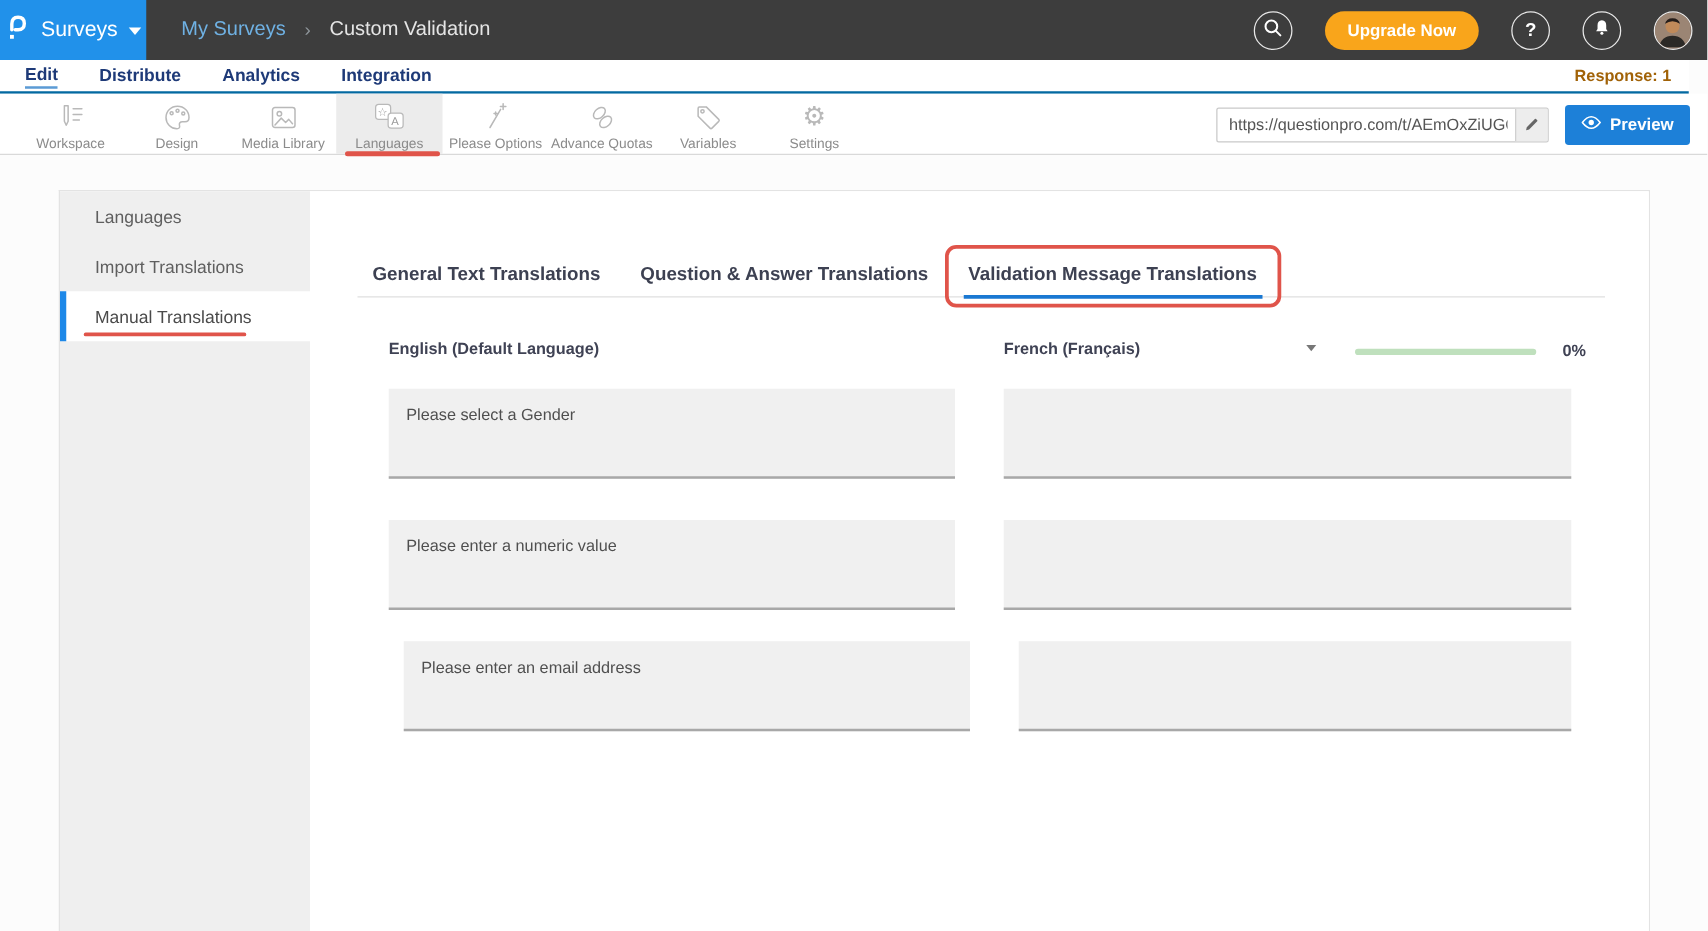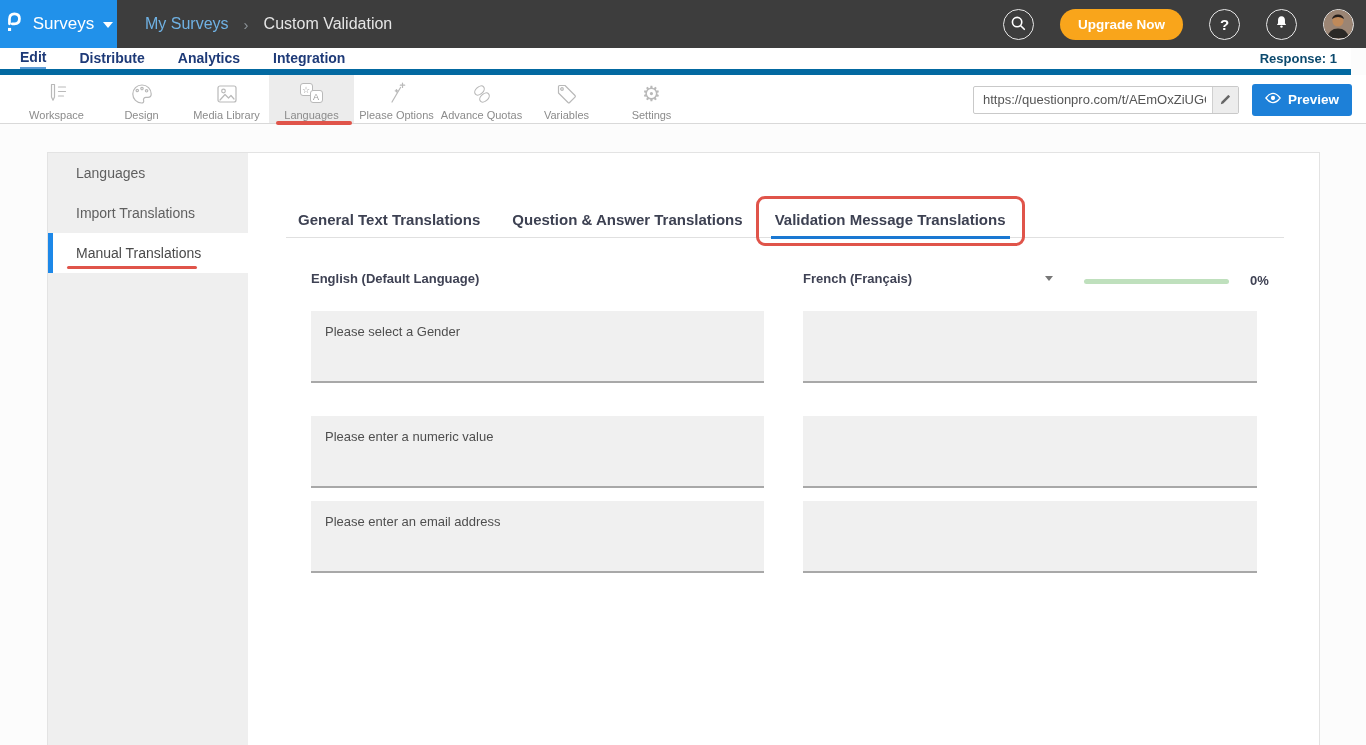--- a/index.html
+++ b/index.html
@@ -15,24 +15,24 @@
   .breadcrumb { display:flex; align-items:center; gap:15px; margin-left:28px; font-size:16px; }
   .crumb-parent { color:#6fb1e3; cursor:pointer; }
   .crumb-sep { color:#8d9499; font-size:15px; }
   .crumb-current { color:#e5e5e5; }
   .topbar-right { position:absolute; right:12px; top:0; height:48px; display:flex; align-items:center; gap:26px; }
   .circle-btn { width:31px; height:31px; border-radius:50%; border:1.5px solid #e8e8e8; display:flex; align-items:center; justify-content:center; cursor:pointer; color:#fff; font-weight:bold; font-size:15px; background:transparent; }
   .upgrade-btn { height:31px; border:none; border-radius:16px; background:#f9a51b; color:#fff; font-weight:bold; font-size:13.5px; padding:0 18px; cursor:pointer; font-family:"Liberation Sans",sans-serif; }
   .avatar { width:31px; height:31px; border-radius:50%; border:1.5px solid #e8e8e8; overflow:hidden; cursor:pointer; background:#8a7668; }
 
   
-  .subnav { position:absolute; left:0; top:48px; width:1351px; height:27px; background:#fff; border-bottom:6px solid #0369a1; display:flex; align-items:center; padding-left:20px; gap:33px; }
+  .subnav { position:absolute; left:0; top:48px; width:1351px; height:27px; background:#fff; border-bottom:2px solid #0369a1; display:flex; align-items:center; padding-left:20px; gap:33px; }
   .subnav-item { font-size:14px; font-weight:bold; color:#1e3a78; text-decoration:none; cursor:pointer; padding-bottom:2px; }
   .subnav-item.active { border-bottom:2px solid #5b9bd5; }
-  .response-count { position:absolute; right:14px; font-size:13px; font-weight:bold; color:#0c4a6e;padding-left:12px; }
+  .response-count { position:absolute; right:14px; font-size:13px; font-weight:bold; color:#a16207;padding-left:12px; }
 
   
   .toolbar { position:absolute; left:0; top:75px; width:1366px; height:49px; background:#fff; border-bottom:1px solid #d9d9d9; display:flex; align-items:stretch; padding-left:14px; }
   .tb-item { width:85px; text-align:center; cursor:pointer; position:relative; padding-top:6px; }
   .tb-item.active { background:#ececec; }
   .tb-icon { height:26px; display:flex; align-items:center; justify-content:center; color:#b9b9b9; }
   .tb-label { font-size:11px; color:#8b8b8b; margin-top:2px; white-space:nowrap; }
   .annot-underline-toolbar { position:absolute; left:7px; width:76px; bottom:-2px; height:4px; background:#e0544a; border-radius:2px; }
   svg.tbsvg { stroke:#b9b9b9; fill:none; stroke-width:1.2; stroke-linecap:round; stroke-linejoin:round; }
   .gear-glyph::after { content:"⚙"; font-size:21px; color:#b9b9b9; line-height:24px; }
@@ -64,21 +64,21 @@
   .lang-header { position:absolute; left:0; right:0; top:118px; height:22px; }
   .src-lang-label { position:absolute; left:63px; top:0; font-size:13px; font-weight:bold; color:#3f4254; }
   .tgt-lang-select { position:absolute; left:555px; top:0; width:250px; display:flex; align-items:center; justify-content:space-between; cursor:pointer; }
   .tgt-lang-label { font-size:13px; font-weight:bold; color:#3f4254; }
   .caret-down-gray { width:0; height:0; border-left:4.5px solid transparent; border-right:4.5px solid transparent; border-top:5.5px solid #777; }
   .progress-track { position:absolute; left:836px; top:8px; width:145px; height:5px; border-radius:3px; background:#bfe0bd; overflow:hidden; }
   .progress-fill { height:100%; background:#7cc47a; width:0; }
   .progress-label { position:absolute; left:1002px; top:2px; font-size:13px; font-weight:bold; color:#3f4254; }
 
   .trow { position:absolute; left:63px; right:62px; height:72px; display:flex; }
-  .trow.r0 { top:158px; } .trow.r1 { top:263px; } .trow.r2 { top:348px; }
+  .trow.r0 { top:158px; } .trow.r1 { top:263px; } .trow.r2 { top:360px;margin-left:12px; }
   .src-box { width:453px; margin-right:39px; background:#f0f0f0; border-bottom:2px solid #a8a8a8; padding:13px 14px; font-size:13px; color:#4f4f4f; }
   .tgt-box { flex:1; background:#f0f0f0; border:none; border-bottom:2px solid #a8a8a8; padding:13px 14px; font-size:13px; color:#4f4f4f; resize:none; font-family:"Liberation Sans",sans-serif; outline:none; }
 </style>
 </head>
 <body>
 
 <div class="screen">
 
   <header class="topbar">
     <div class="brand">

